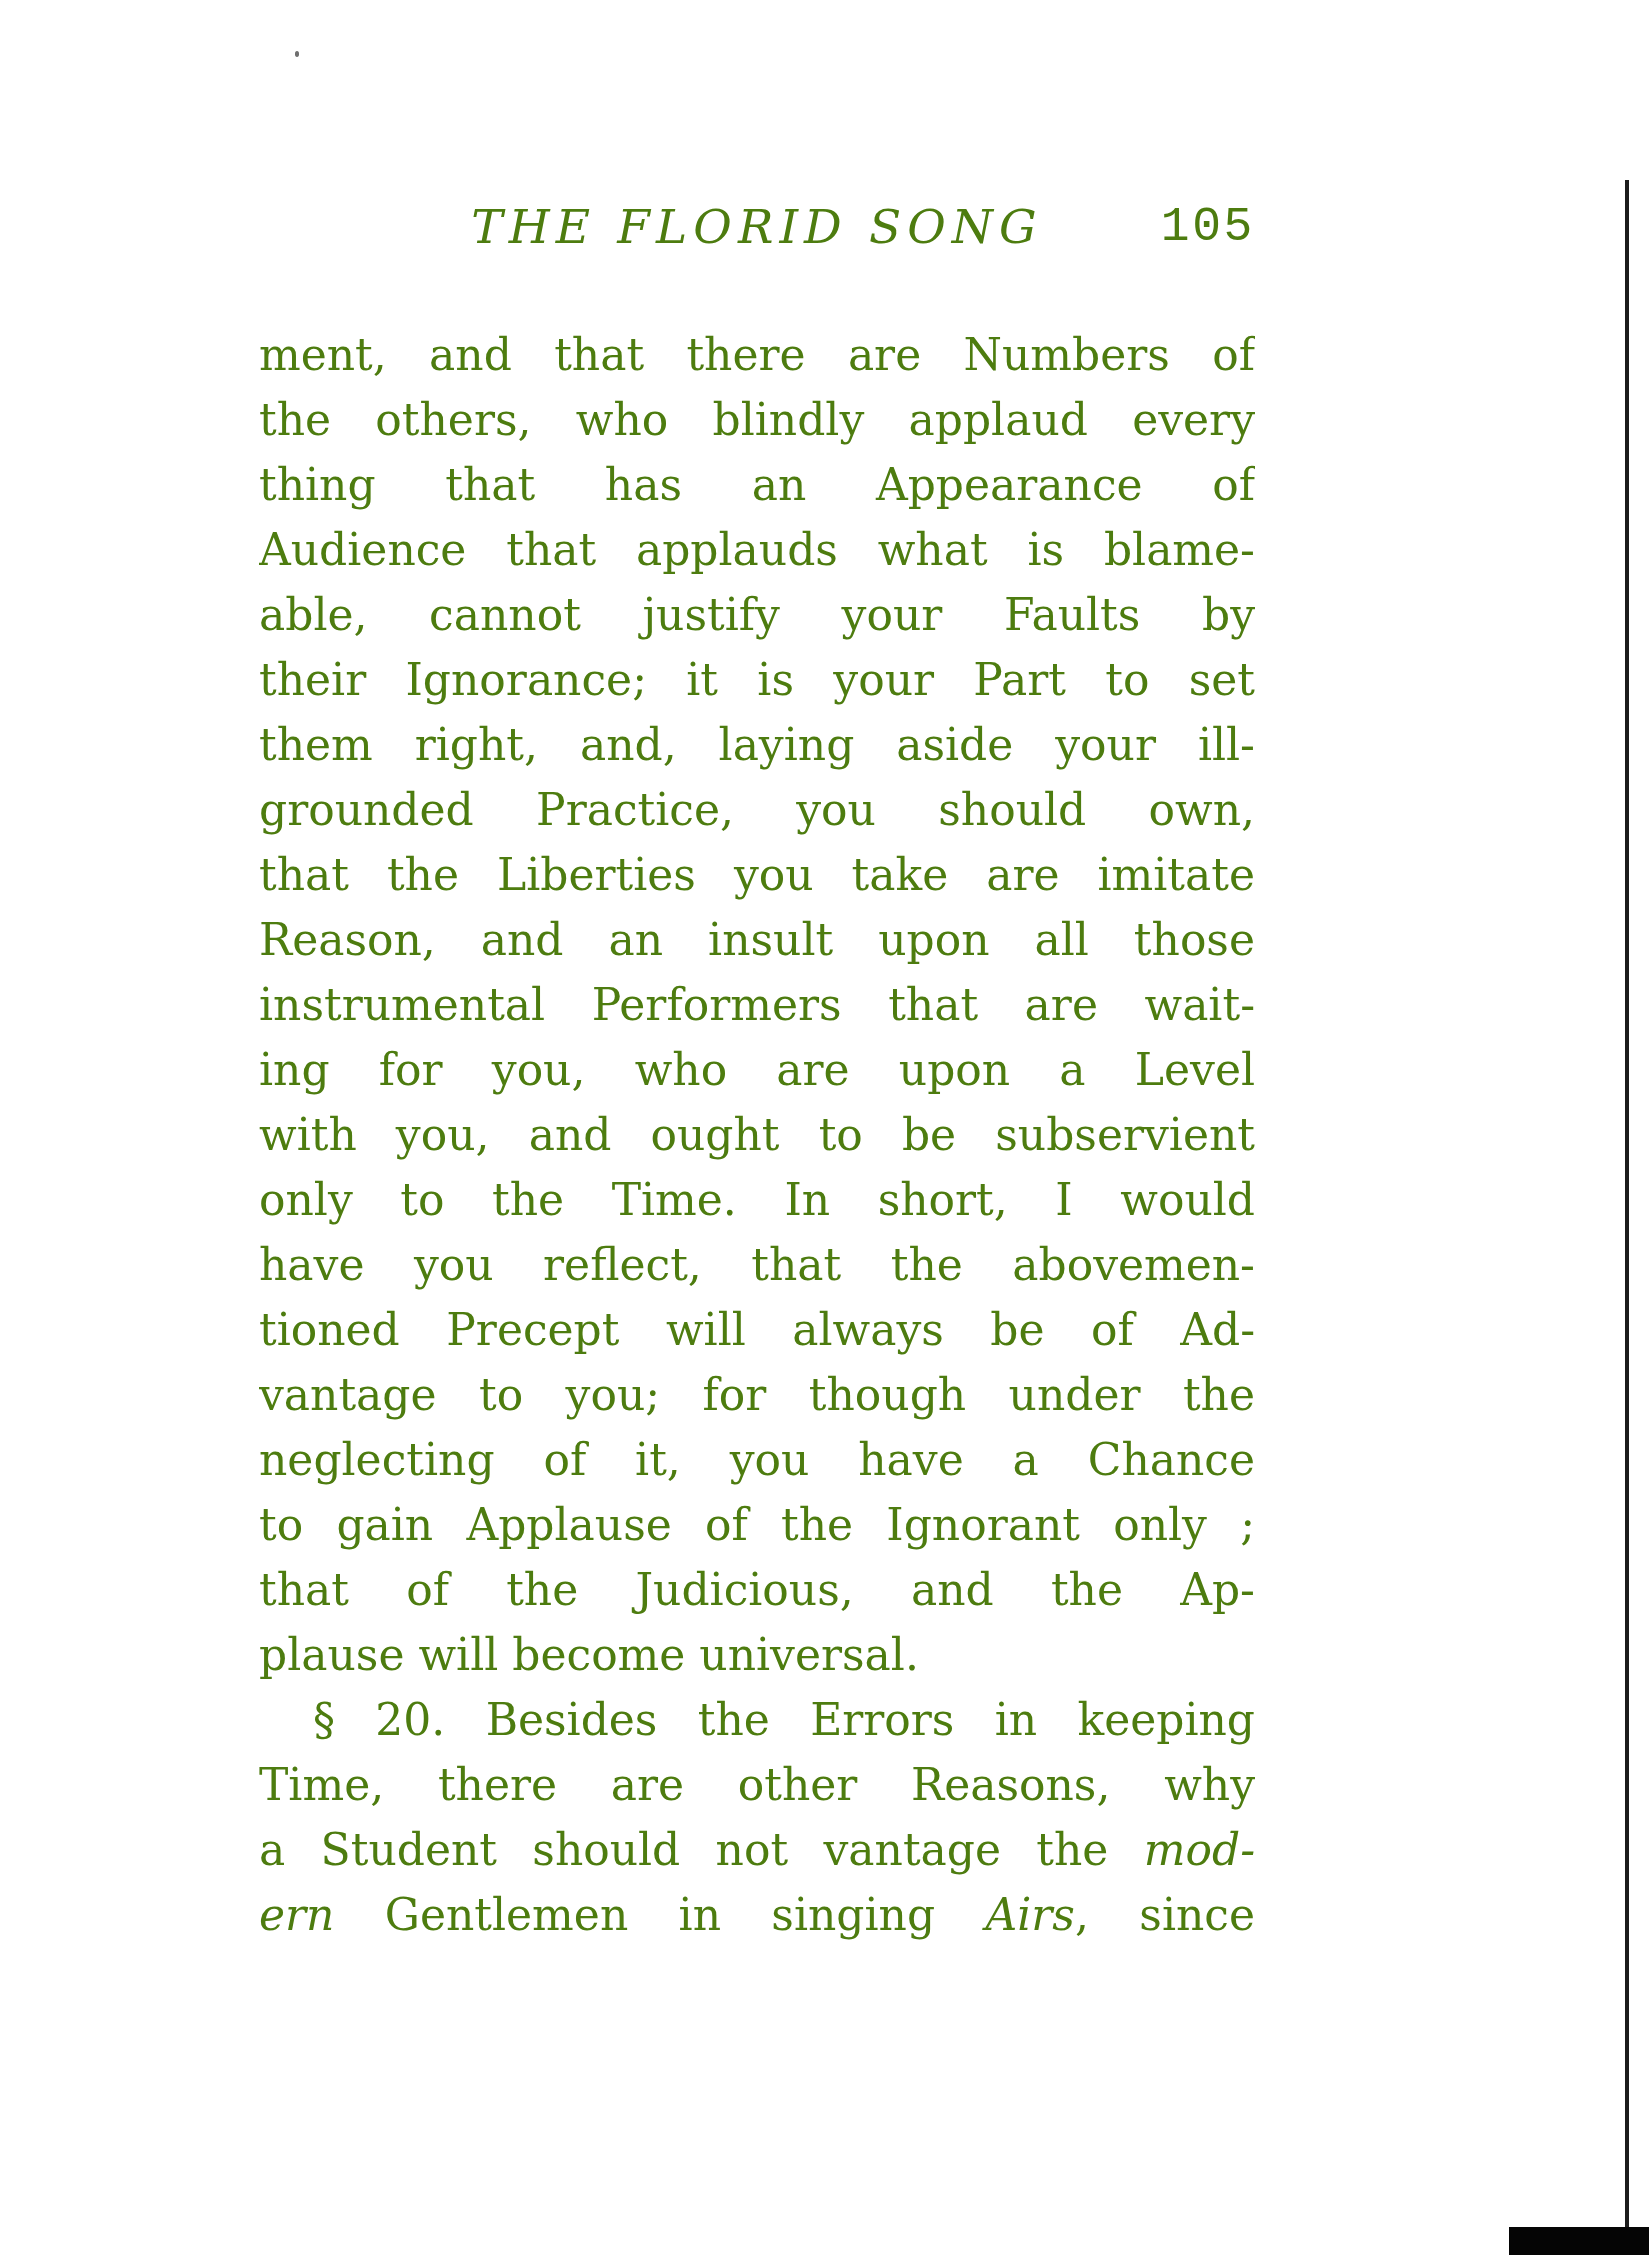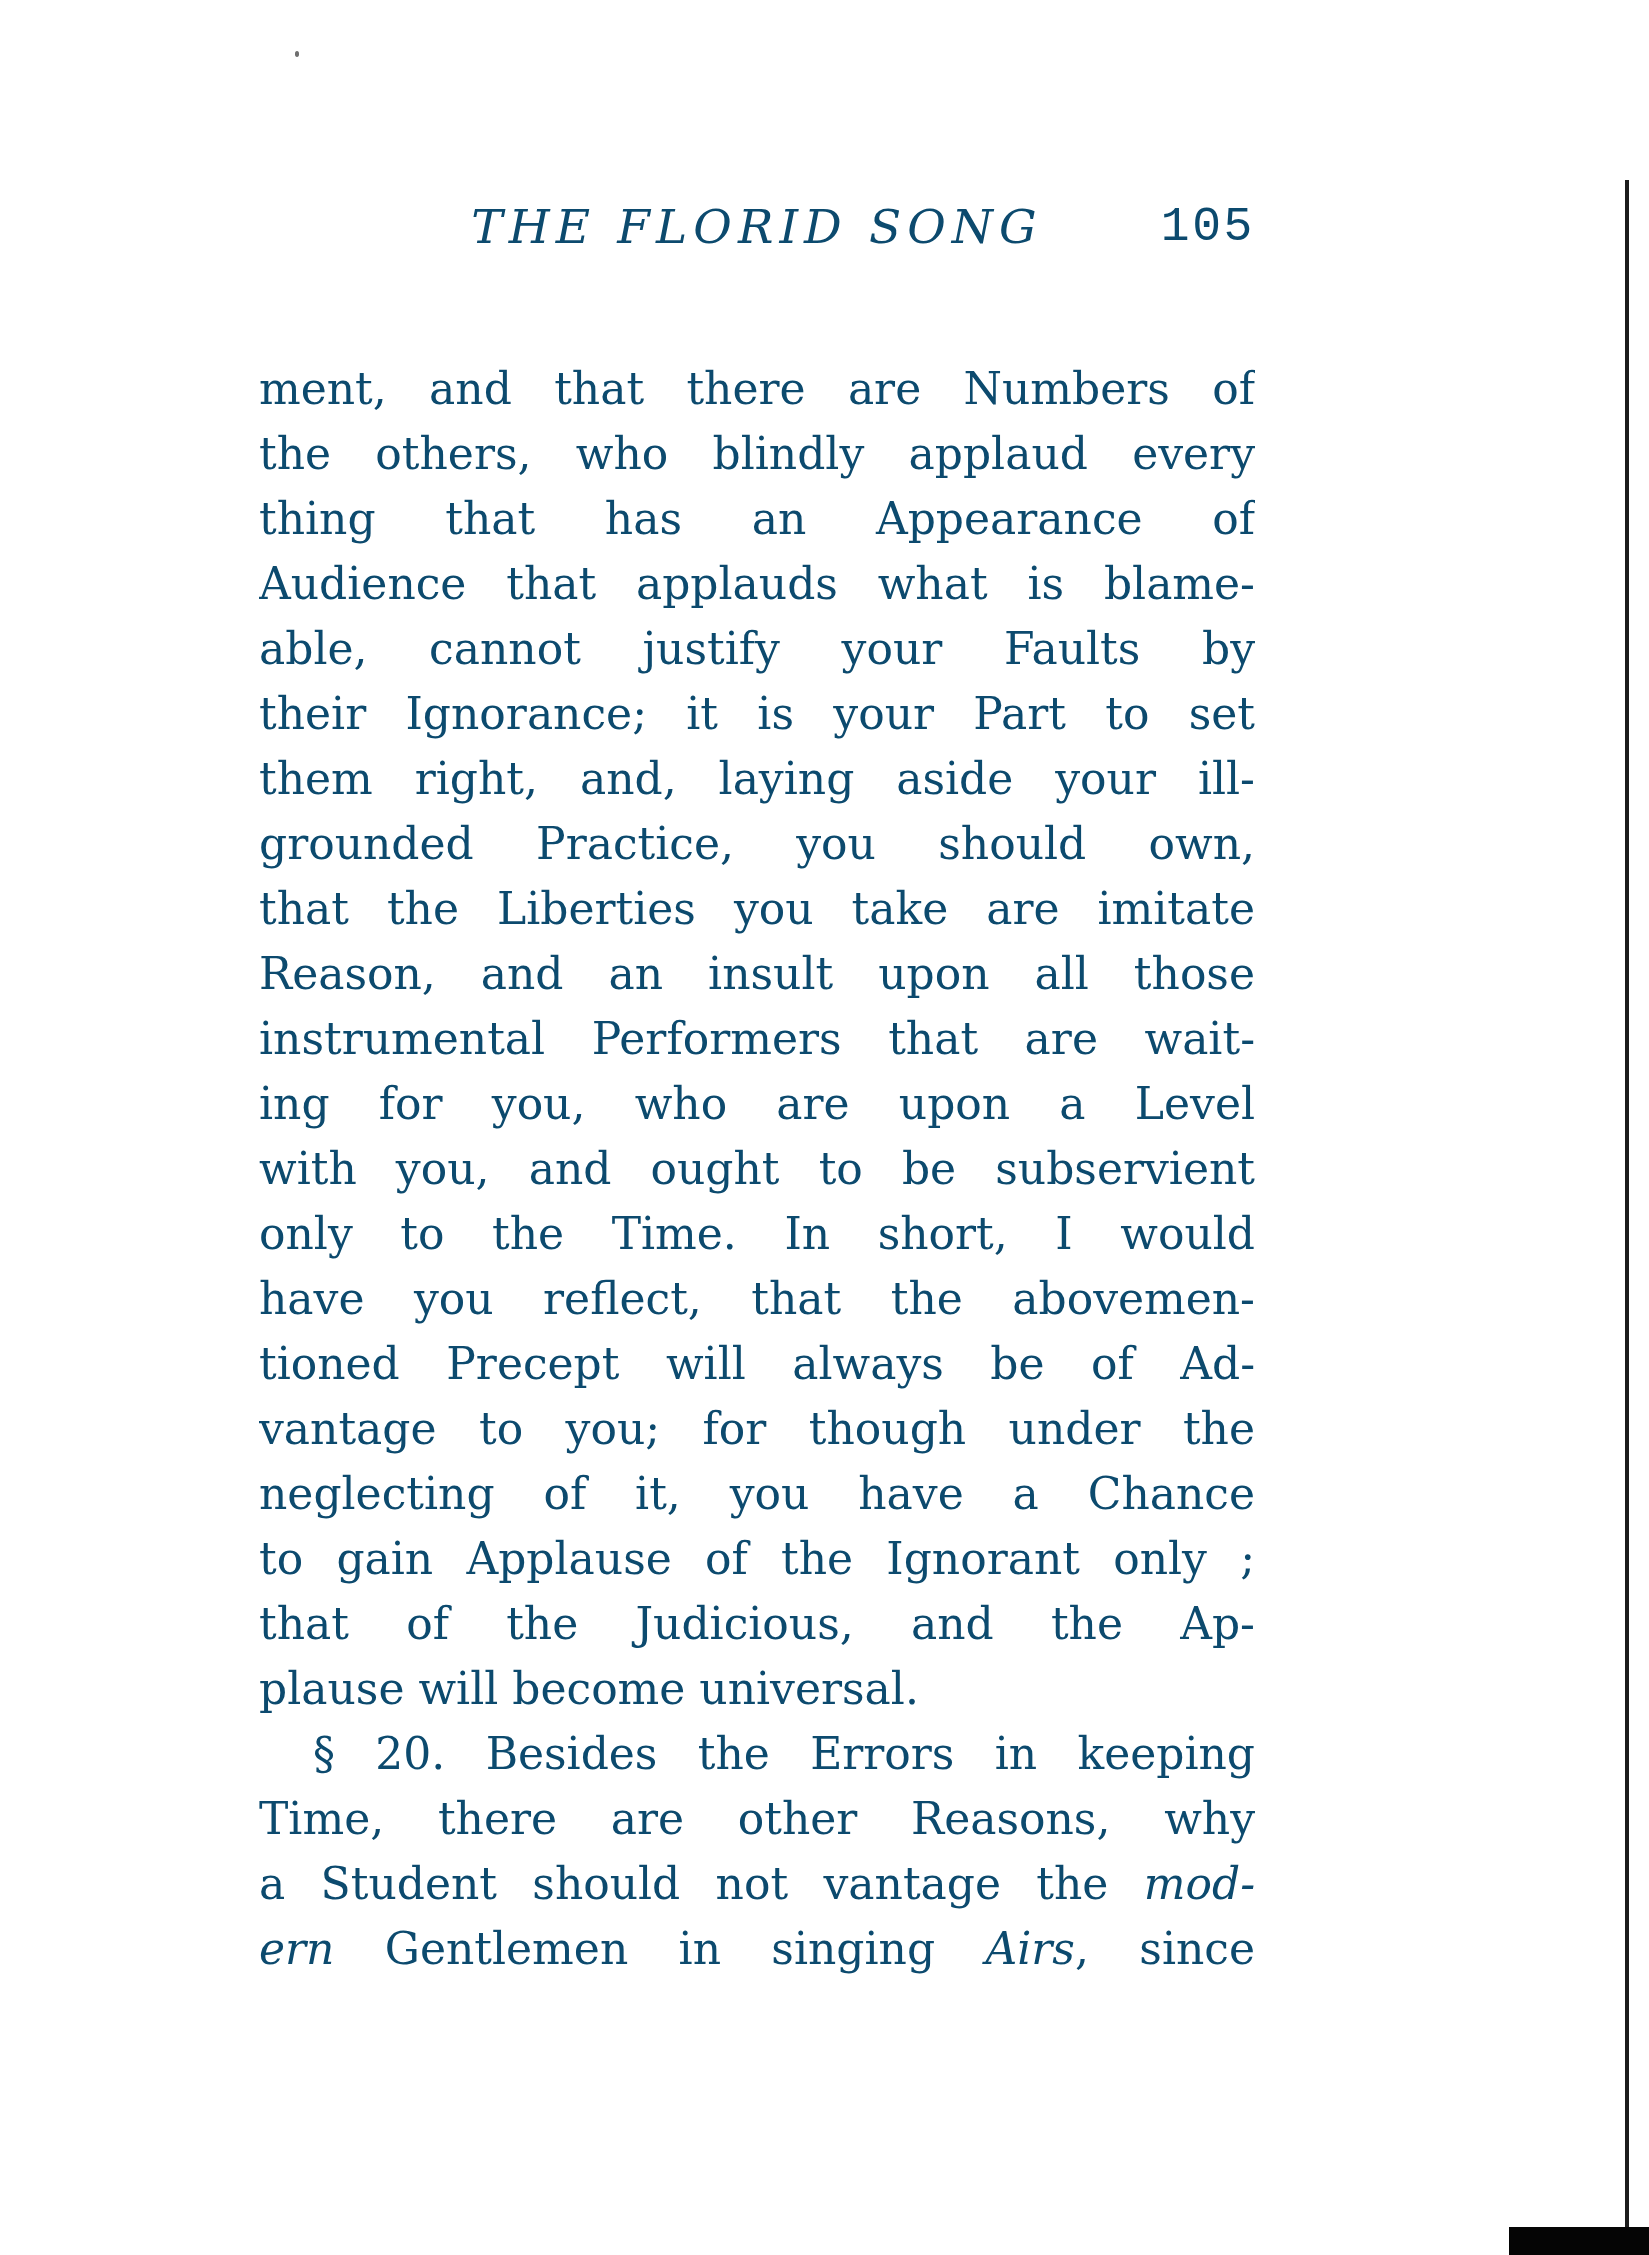--- a/index.html
+++ b/index.html
@@ -7,21 +7,21 @@
     padding: 0;
     background: #ffffff;
   }
   .page {
     position: relative;
     width: 1649px;
     height: 2255px;
     background: #ffffff;
     overflow: hidden;
     font-family: "DejaVu Serif", serif;
-    color: #0c4a6e;
+    color: #4d7c0f;
   }
   .content {
     position: absolute;
     left: 259px;
     top: 200px;
     width: 996px;
   }
   .header {
     position: relative;
     height: 54px;
@@ -35,21 +35,21 @@
   .header .pagenum {
     position: absolute;
     right: 0;
     top: 0;
     font-style: normal;
     letter-spacing: 2.6px;
     font-size: 48px;
     font-family: Liberation Mono, monospace;
   }
   .body-text {
-    margin-top: 102px;
+    margin-top: 68px;
     font-size: 44px;
     line-height: 65px;
   }
   .line {
     text-align: justify;
     text-align-last: justify;
     text-justify: inter-word;
     height: 65px;
     overflow: hidden;
     white-space: normal;

